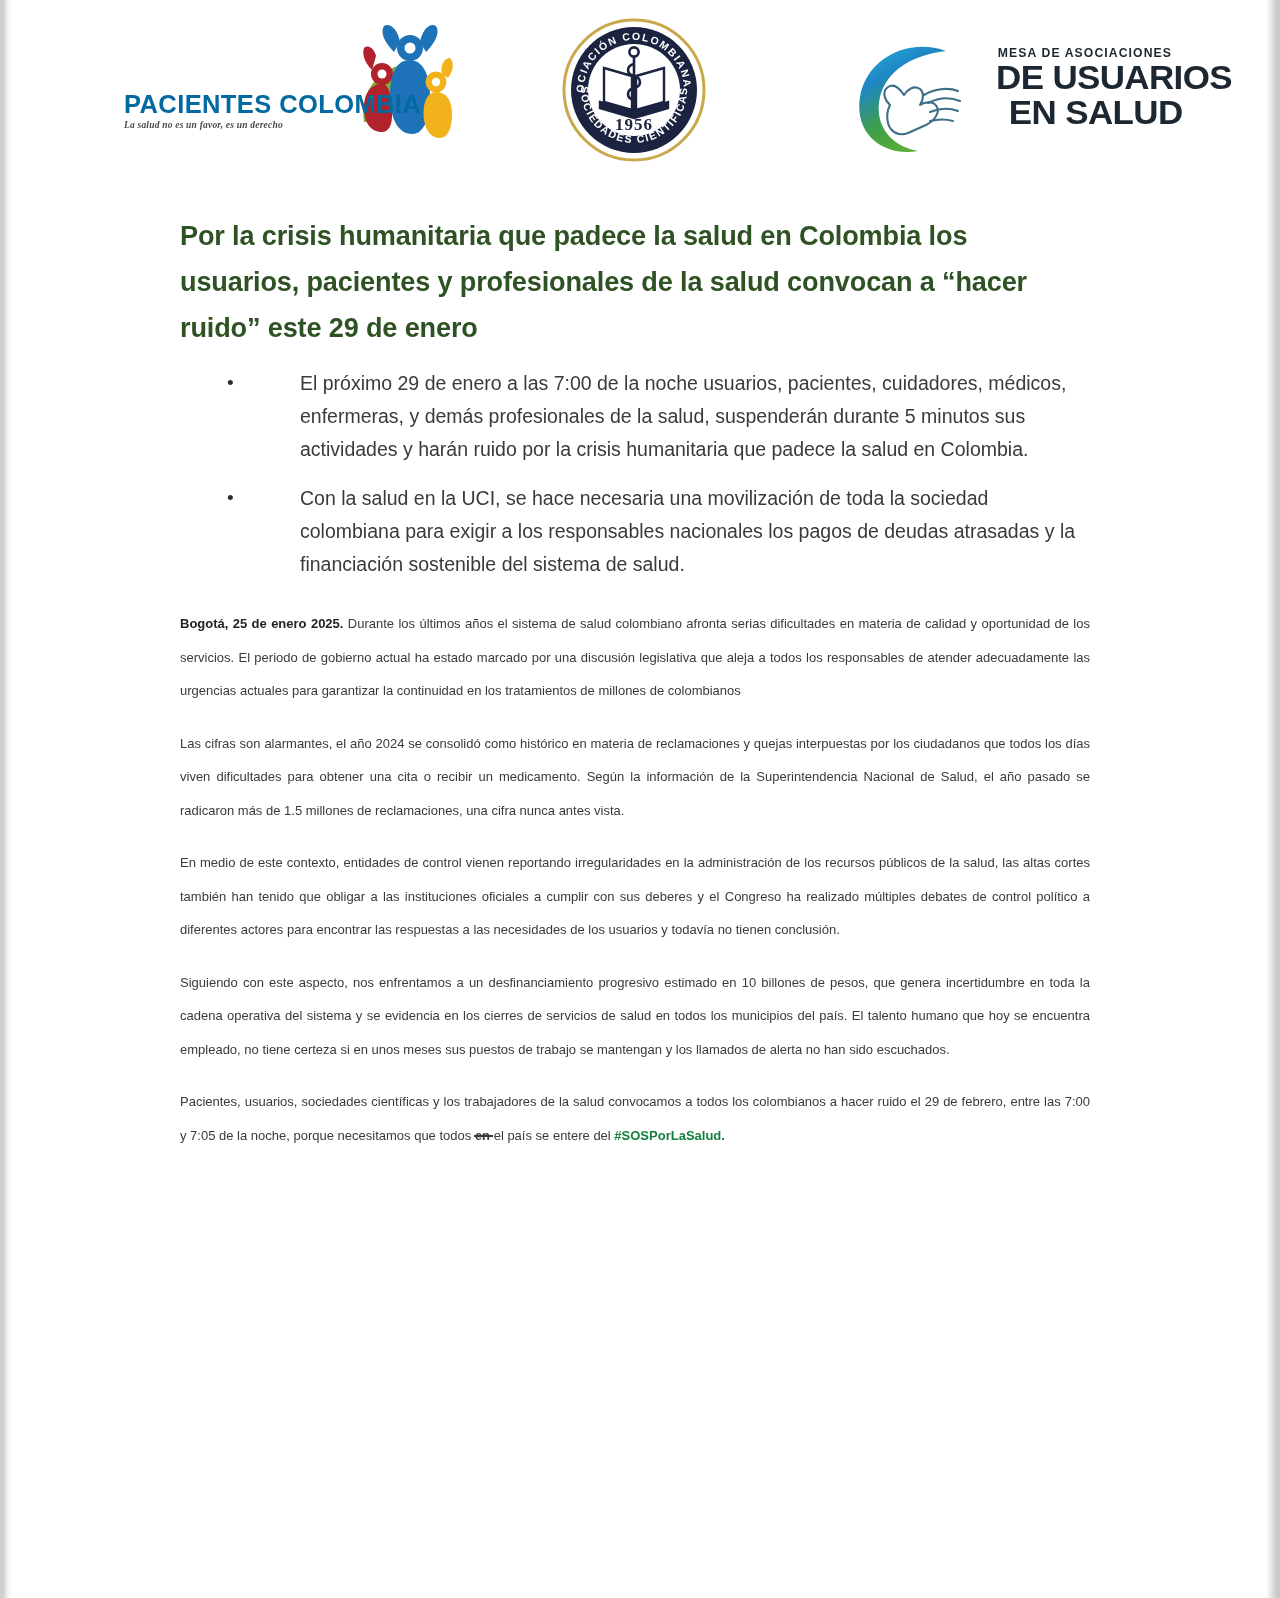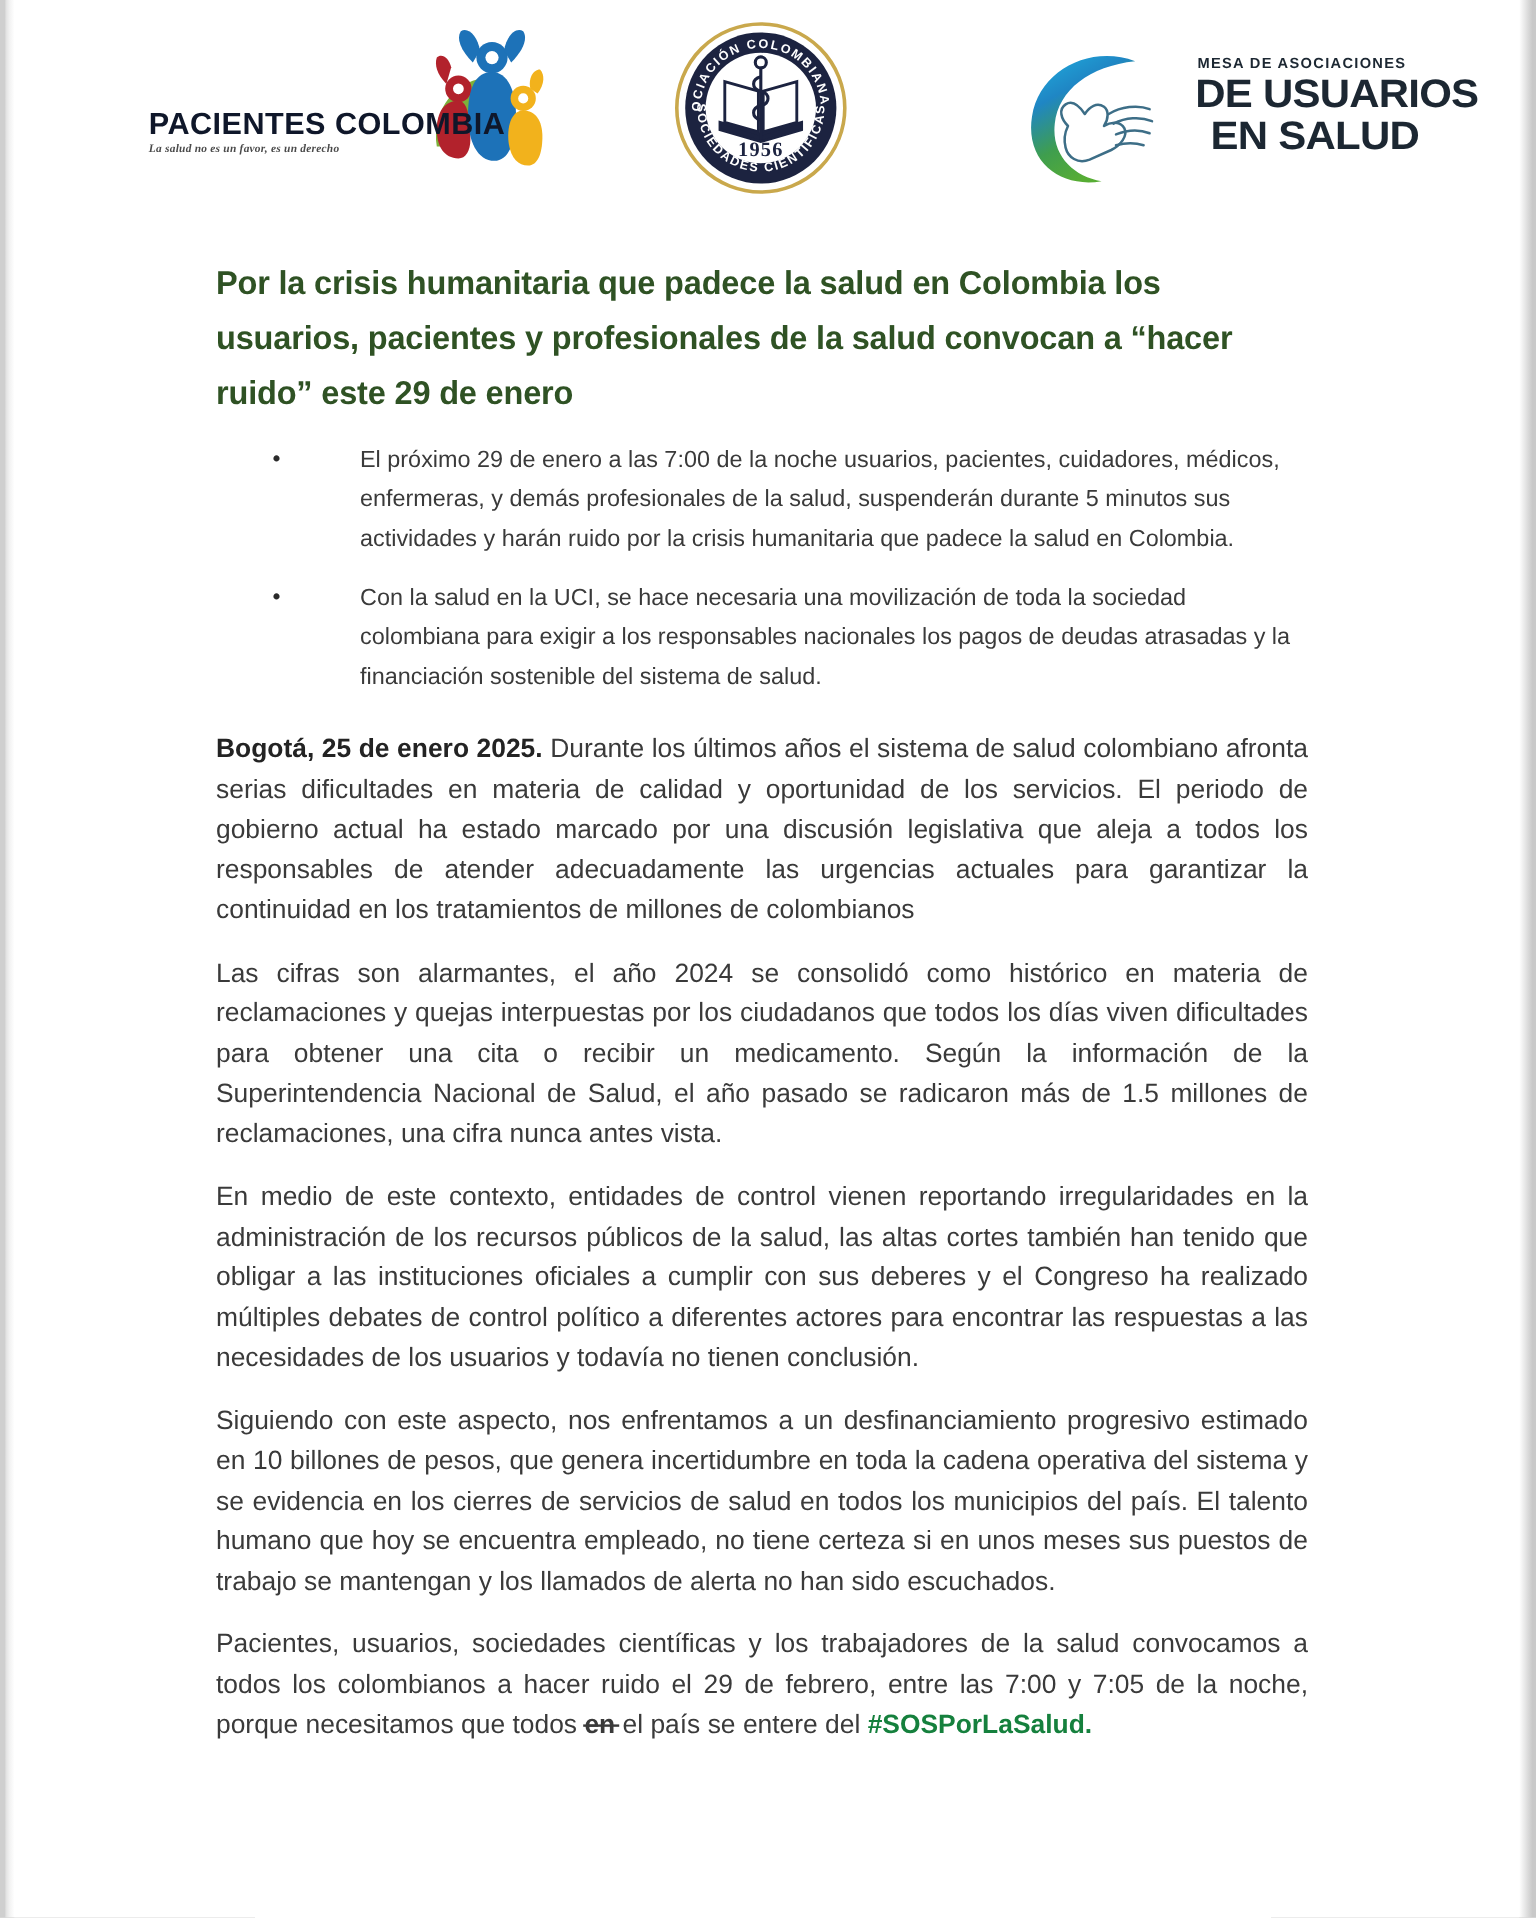--- a/index.html
+++ b/index.html
@@ -58,21 +58,21 @@
     left: 0;
     bottom: 12px;
     width: 258px;
     text-align: left;
   }
   .pac-name {
     font-family: "Liberation Sans", sans-serif;
     font-weight: bold;
     font-size: 25.5px;
     letter-spacing: 0.4px;
-    color: #0f172a;
+    color: #0369a1;
     white-space: nowrap;
     line-height: 1;
   }
   .pac-tag {
     font-family: "Liberation Serif", serif;
     font-style: italic;
     font-weight: bold;
     font-size: 9.5px;
     color: #4a4a4a;
     white-space: nowrap;
@@ -179,21 +179,21 @@
     position: absolute;
     left: 47px;
     top: -1px;
     font-size: 19px;
     color: #2b2b2b;
   }
 
   p.para {
     margin: 19px 0 0 0;
     font-family: "Liberation Sans", sans-serif;
-    font-size: 22px;
+    font-size: 13px;
     line-height: 33.5px;
     color: #3a3a3a;
     text-align: justify;
     text-justify: inter-word;
   }
   p.para.first { margin-top: 26px; }
   p.para b, .lead { font-weight: bold; color: #232323; }
   .strike-artifact {
     position: relative;
     font-weight: bold;

